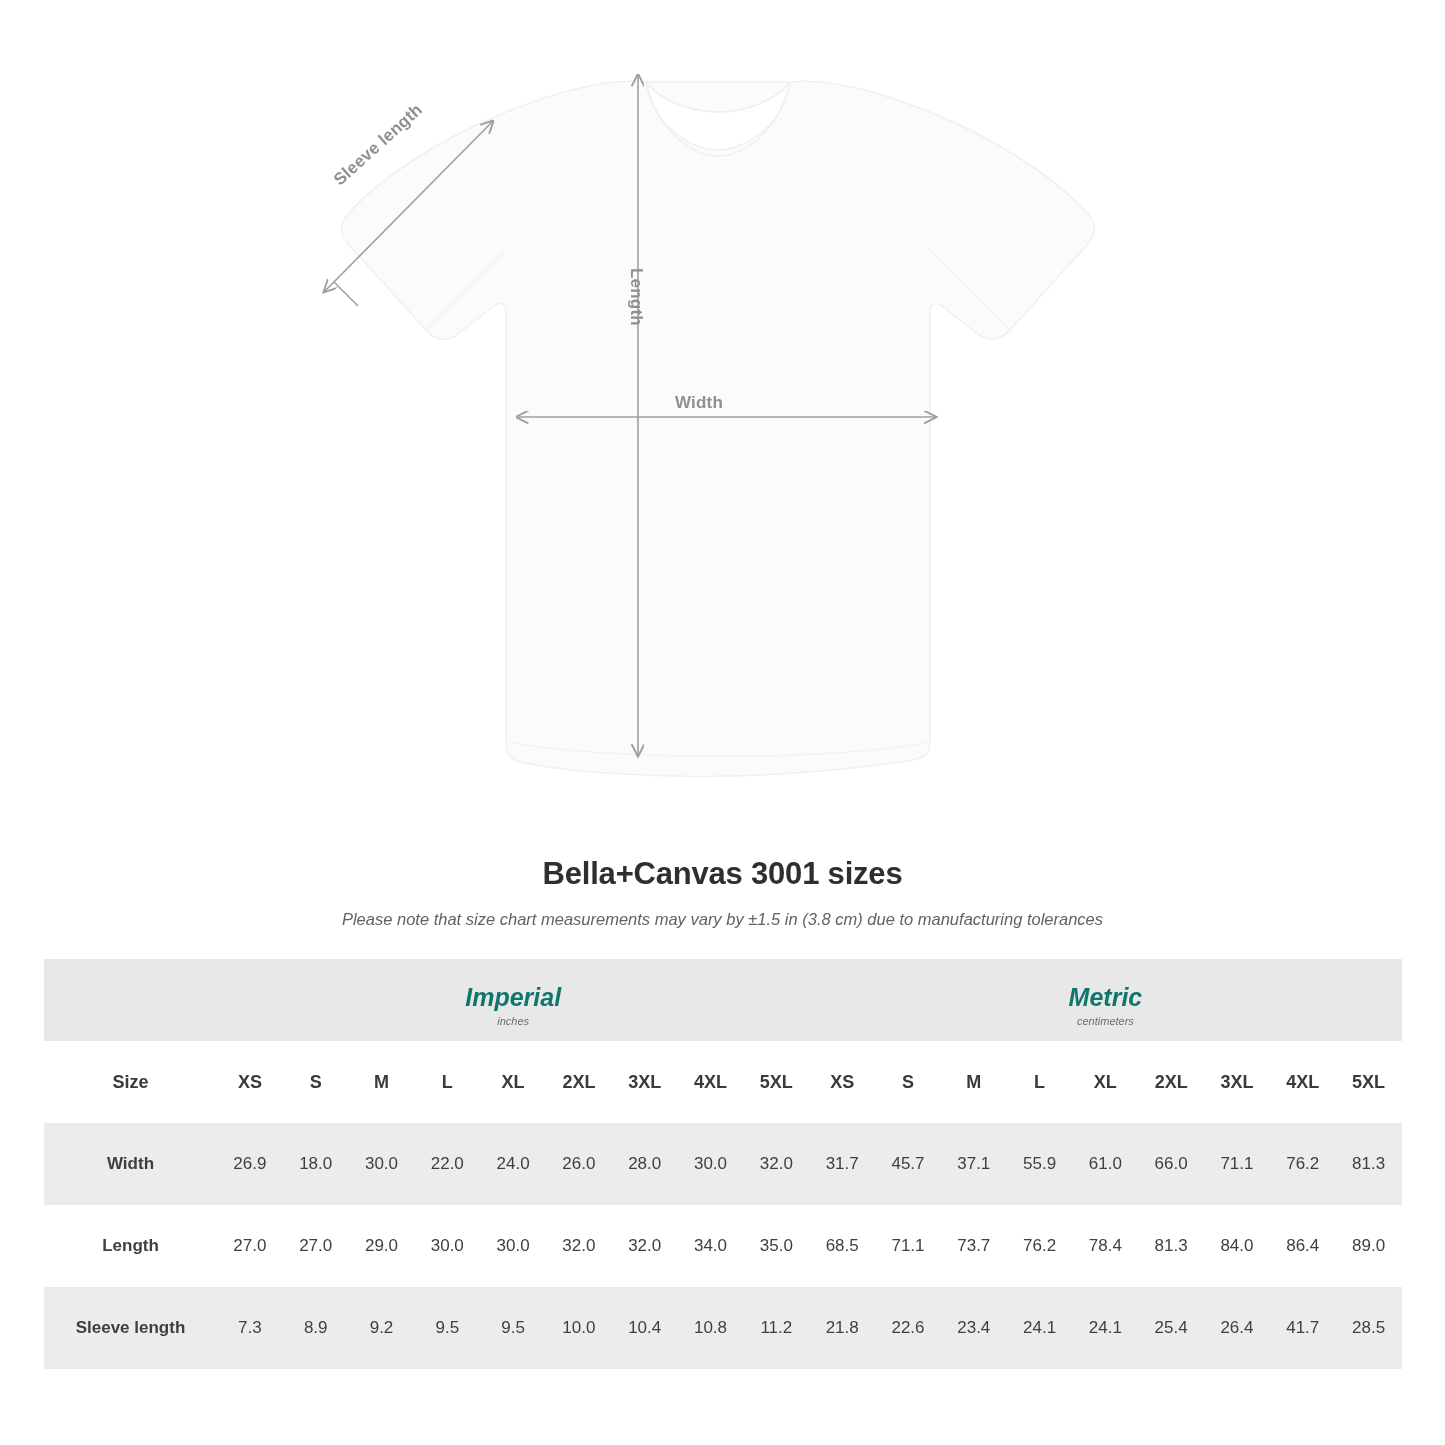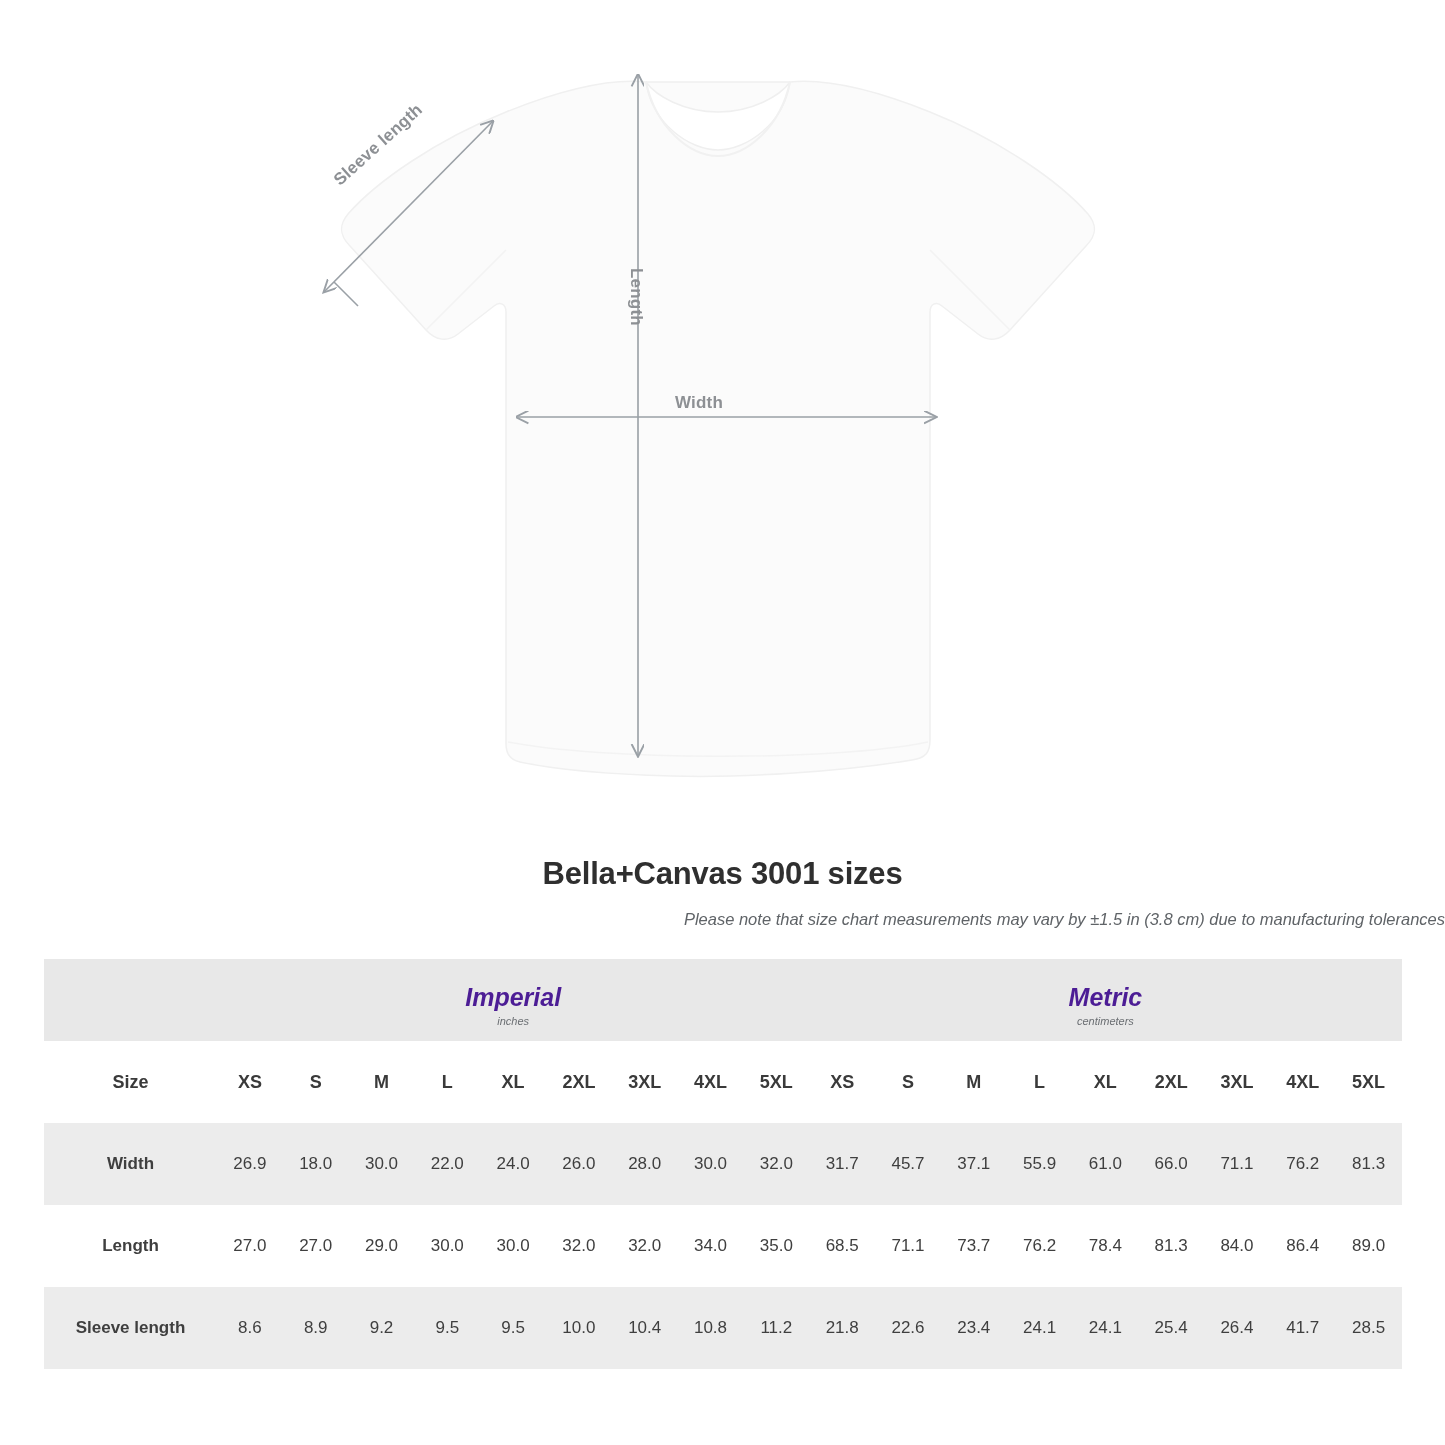--- a/index.html
+++ b/index.html
@@ -68,21 +68,20 @@
     font-weight: bold;
     color: #2f2f2f;
     margin: 0;
     letter-spacing: -0.2px;
   }
   .chart-note {
     font-size: 16.5px;
     font-style: italic;
     color: #5f6367;
     margin-top: 18px;
-    text-align: right;
   }
 
   
   .table-wrap {
     margin: 30px 44px 0 44px;
   }
   table.size-table {
     border-collapse: collapse;
     width: 1357px;
     table-layout: fixed;
@@ -98,21 +97,21 @@
     border: none;
   }
   .unit-head {
     background: #e8e8e8;
     height: 118px;
   }
   .unit-head .unit-name {
     font-size: 25px;
     font-style: italic;
     font-weight: bold;
-    color: #4c1d95;
+    color: #0f766e;
     line-height: 1.25;
     margin-top: 12px;
   }
   .unit-head .unit-sub {
     font-size: 11px;
     font-style: italic;
     color: #6a6e72;
     line-height: 1.6;
   }
   .corner-cell {
@@ -304,21 +303,21 @@
           <td>76.2</td>
           <td>78.4</td>
           <td>81.3</td>
           <td>84.0</td>
           <td>86.4</td>
           <td>89.0</td>
         </tr>
 
         <tr class="row-shade">
           <td class="rowlabel">Sleeve length</td>
-          <td>8.6</td>
+          <td>7.3</td>
           <td>8.9</td>
           <td>9.2</td>
           <td>9.5</td>
           <td>9.5</td>
           <td>10.0</td>
           <td>10.4</td>
           <td>10.8</td>
           <td>11.2</td>
           <td>21.8</td>
           <td>22.6</td>

